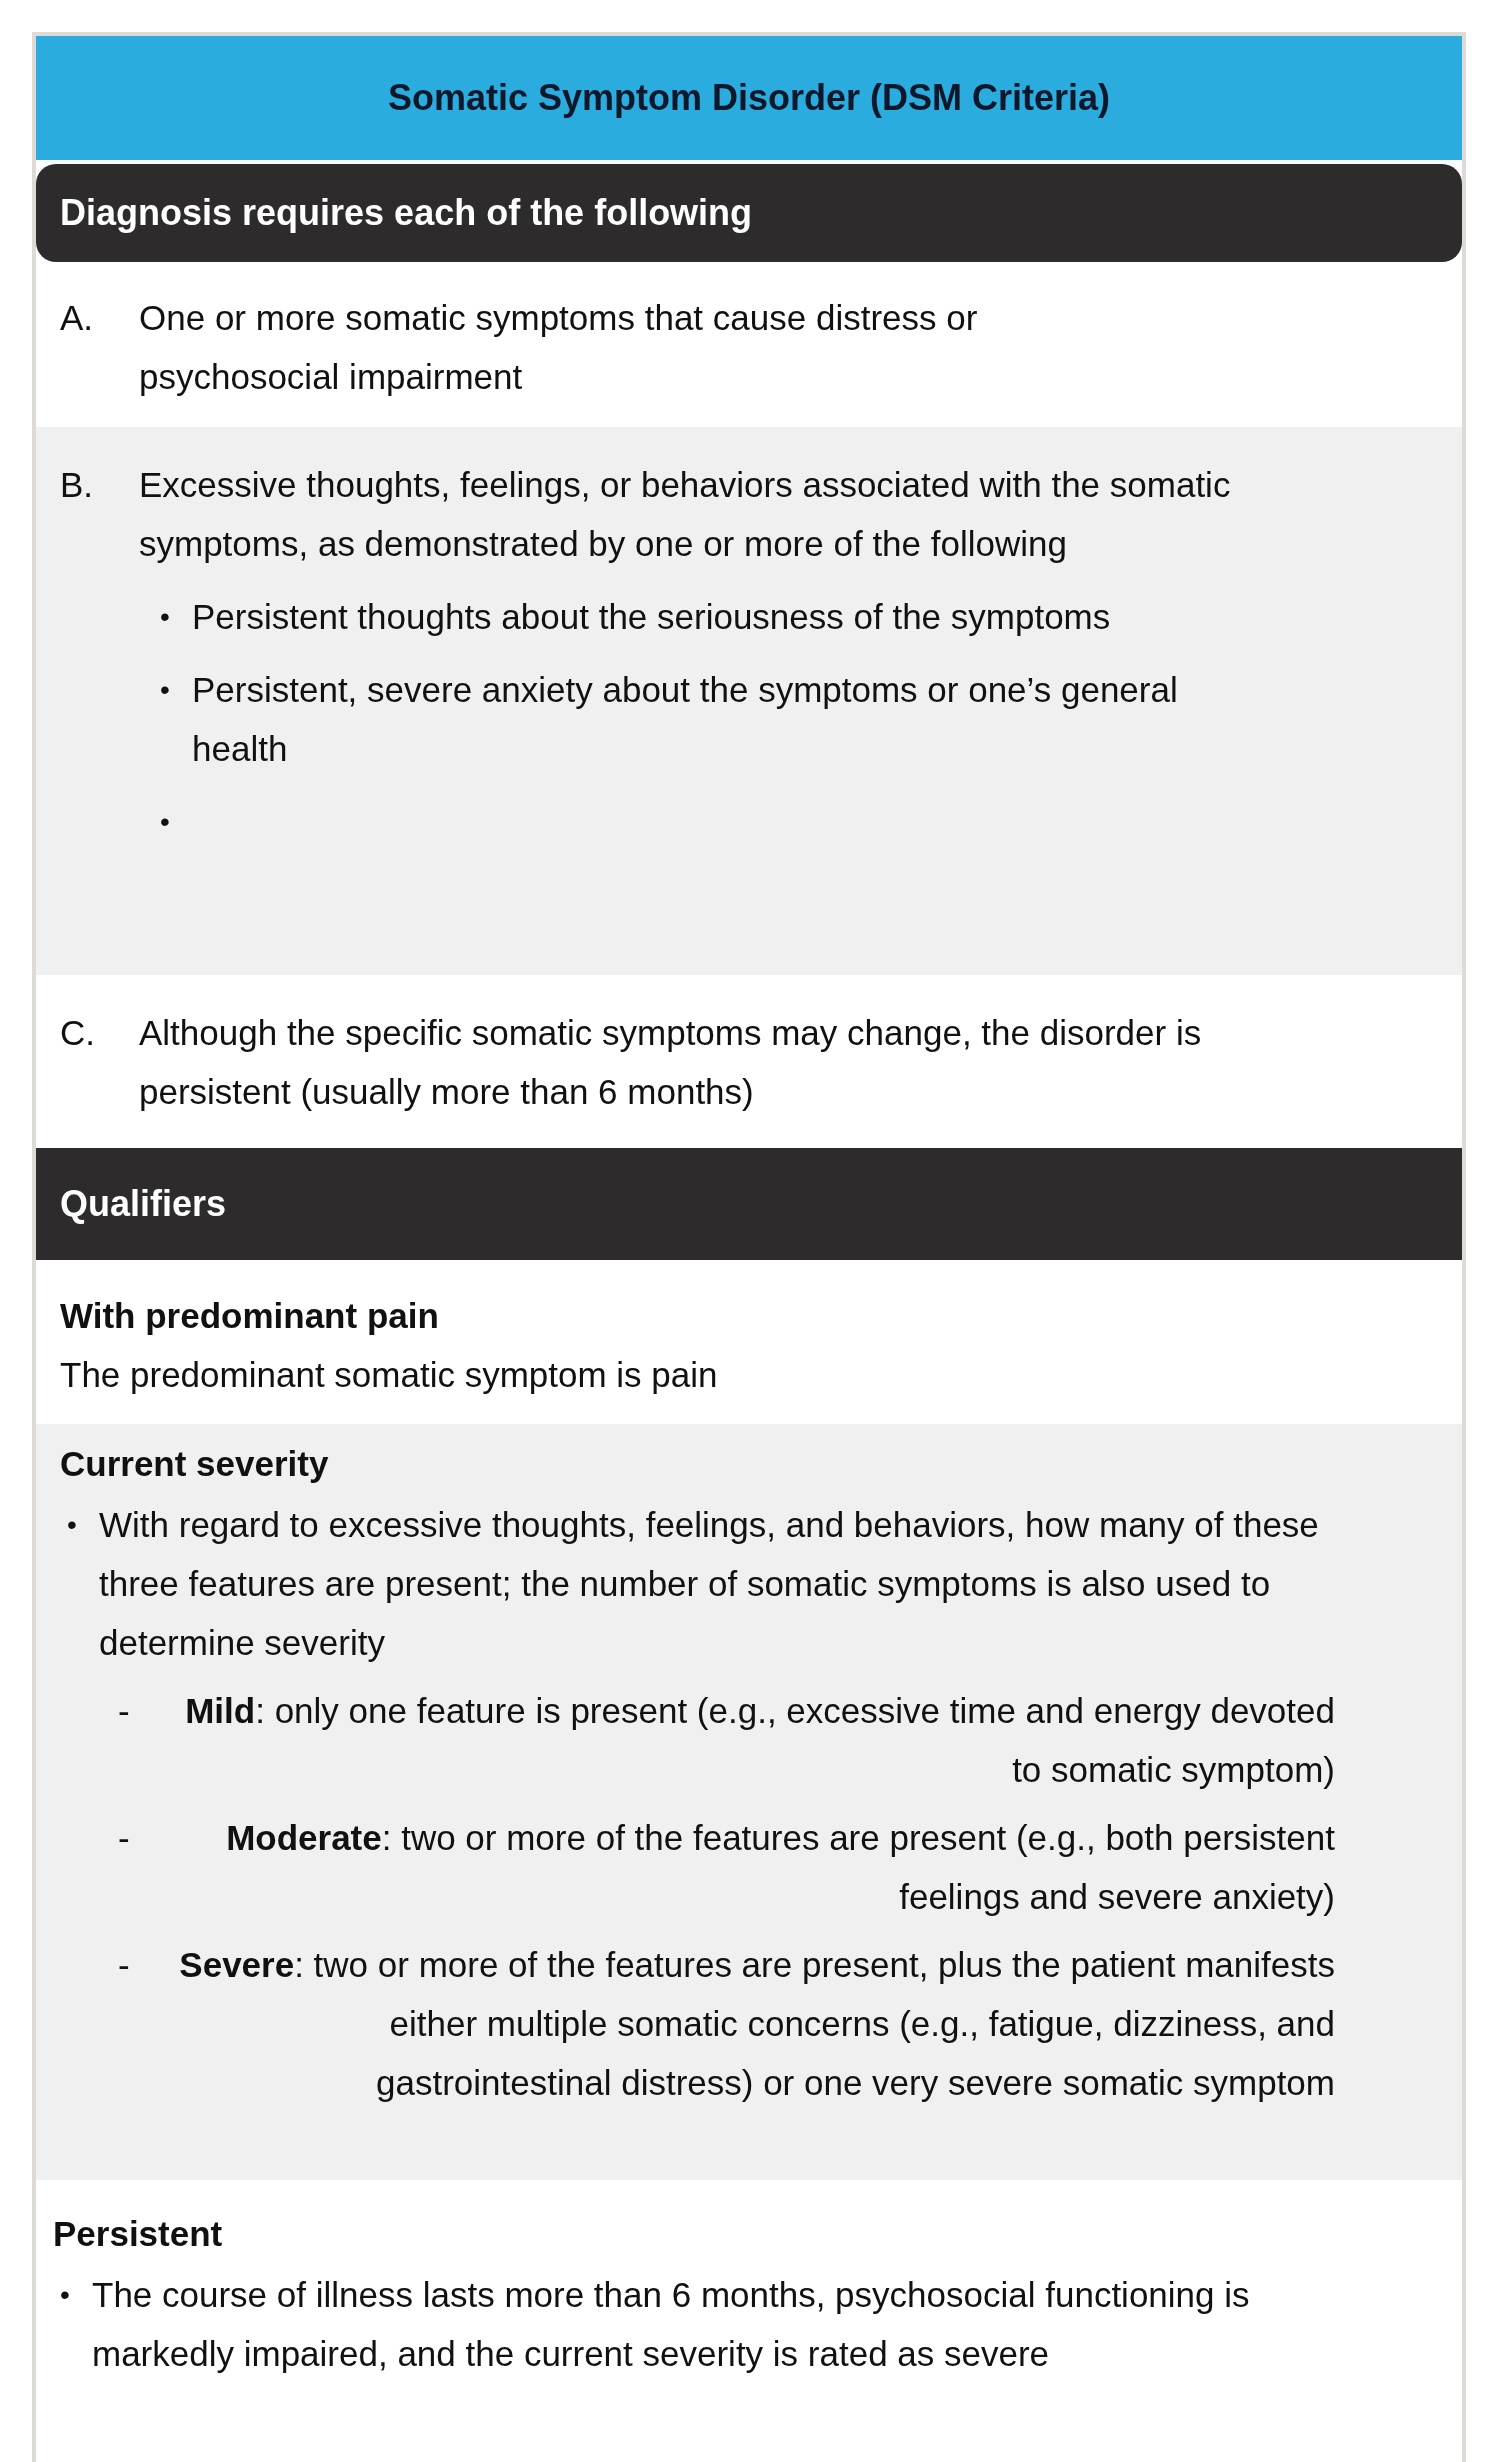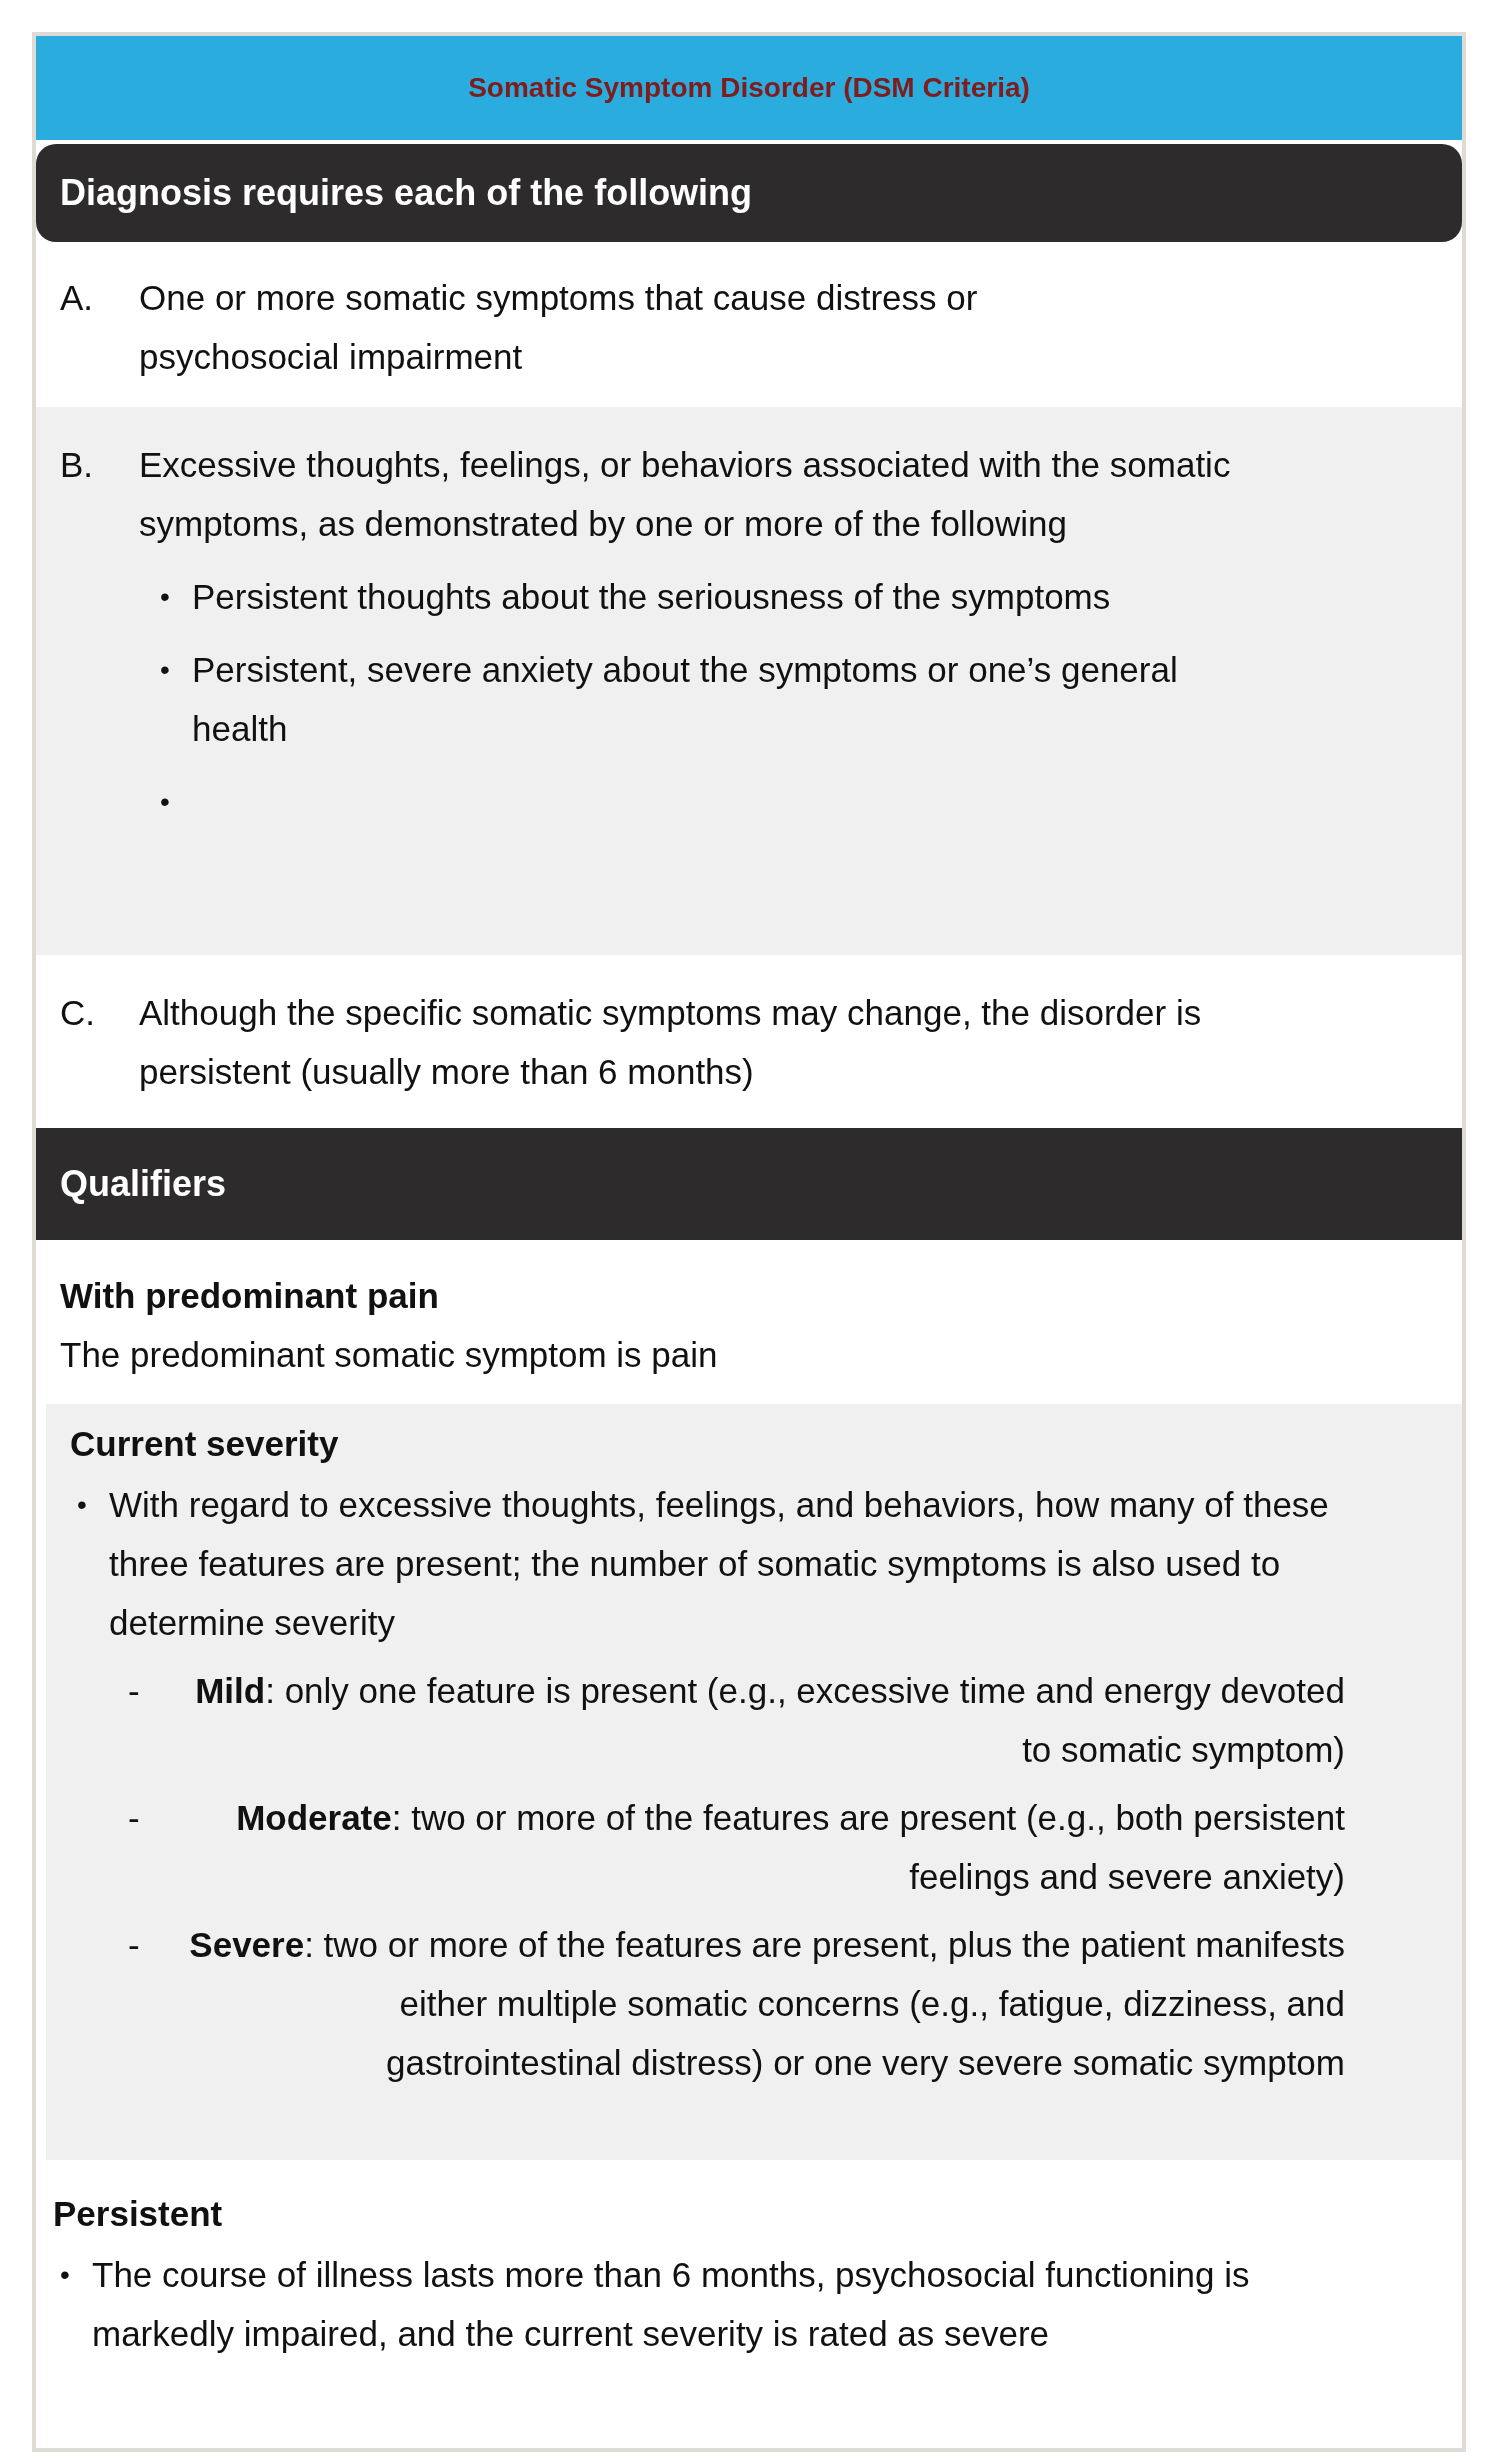--- a/index.html
+++ b/index.html
@@ -13,40 +13,40 @@
   .dsm-table{
     position:absolute;left:32px;top:32px;
     width:1426px;
     border:4px solid #dedad6;
     background:#ffffff;
     box-sizing:content-box;
   }
   .row{box-sizing:border-box;overflow:hidden;margin-bottom:4px;}
   .row:last-child{margin-bottom:0;}
   .bar-title{
-    height:104px;background:#2bacde;
+    height:124px;background:#2bacde;
     display:flex;align-items:center;justify-content:center;
-    font-weight:bold;font-size:28px;color:#7f1d1d;
+    font-weight:bold;font-size:36px;color:#0f172a;
   }
   .bar-dark{
     background:#2d2b2b;color:#ffffff;
     display:flex;align-items:center;
     font-weight:bold;font-size:36px;
     padding-left:24px;
   }
   .bar-dark.h1{height:98px;border-radius:20px;}
   .bar-dark.h2{height:112px;}
   .white{background:#ffffff;}
   .gray{background:#f0f0f0;}
   .body-text{font-size:35px;line-height:59px;}
   .row-a{height:157px;padding:22px 60px 0 24px;}
   .row-b{height:548px;padding:28px 60px 0 24px;}
   .row-c{height:165px;padding:24px 60px 0 24px;}
   .row-pain{height:156px;padding:22px 60px 0 24px;}
-  .row-sev{height:756px;padding:10px 50px 0 24px;margin-left:10px;}
+  .row-sev{height:756px;padding:10px 50px 0 24px;}
   .row-pers{height:284px;padding:20px 50px 0 17px;}
   .lettered{display:flex;}
   .letter-label{width:79px;flex:0 0 79px;}
   .lettered .text{max-width:1117px;}
   .row-a .text{max-width:997px;}
   .row-c .text{max-width:1122px;}
   .heading-bold{font-weight:bold;}
   
   .b-bullets{margin-left:100px;}
   .b-bullets .bullet{display:flex;margin-top:14px;}

